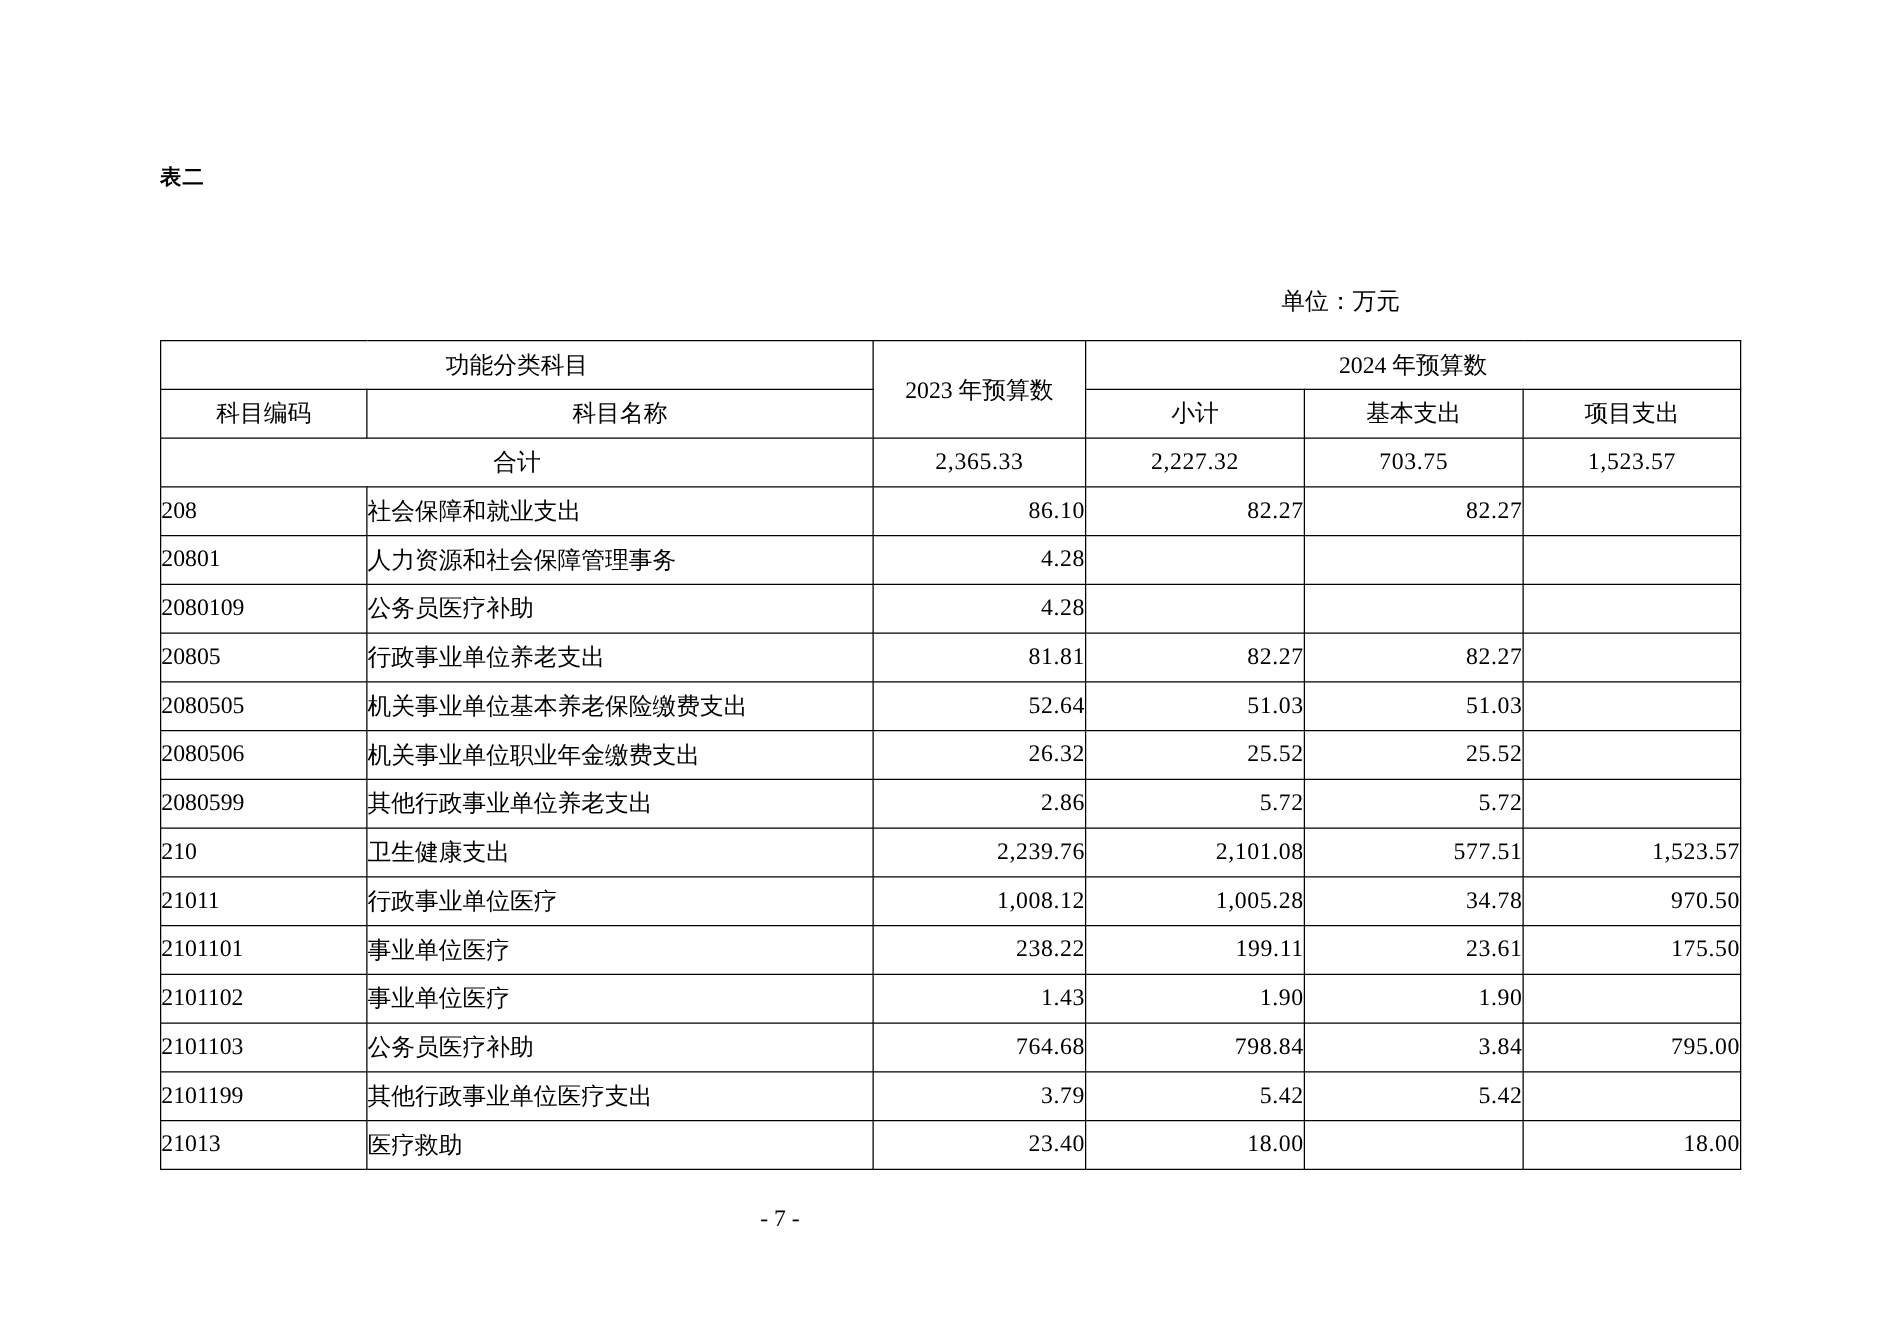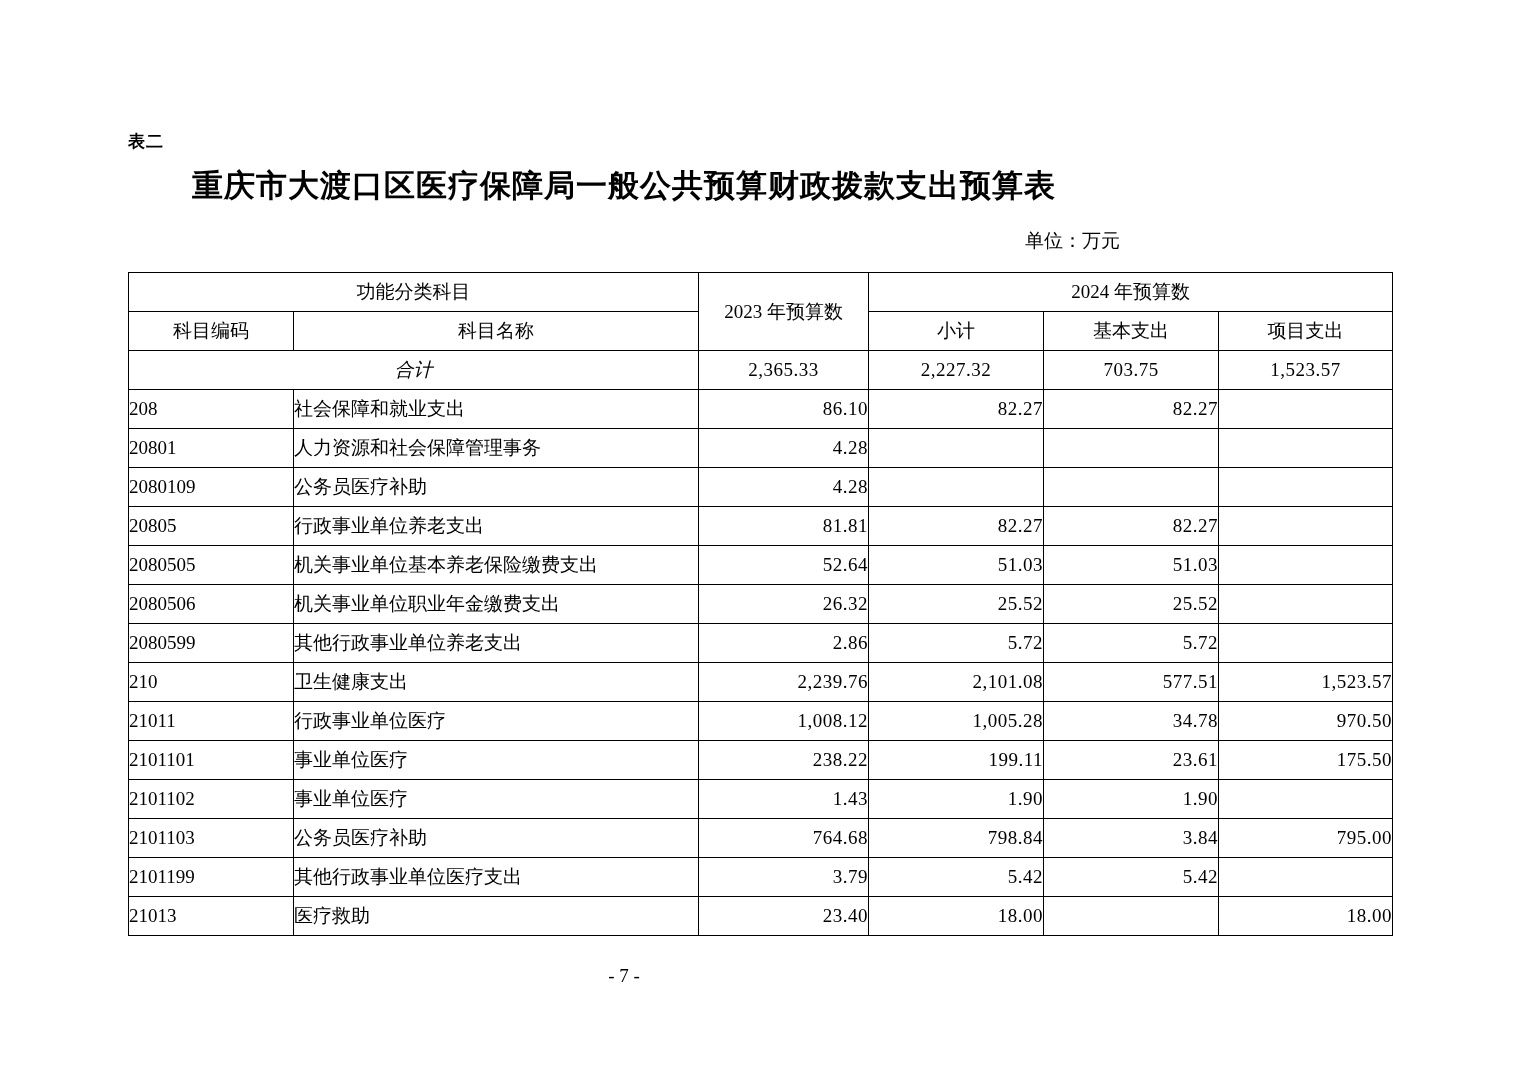--- a/index.html
+++ b/index.html
@@ -84,21 +84,20 @@
   .name {
     vertical-align: middle;
     padding-left: 10px;
   }
   .total-row td {
     text-align: center;
   }
   .total-label {
     text-align: center;
     vertical-align: middle;
-    font-style: italic;
   }
   .lvl1 { padding-left: 4px; }
   .lvl2 { padding-left: 18px; }
   .lvl3 { padding-left: 32px; }
   .nm1 { padding-left: 10px; }
   .nm2 { padding-left: 26px; }
   .nm3 { padding-left: 42px; }
   .page-number {
     position: absolute;
     left: 0;
@@ -115,21 +114,20 @@
   col.c-basic { width: 175px; }
   col.c-proj { width: 174px; }
 </style>
 </head>
 <body>
 
 <div class="page">
 
   <div class="table-label">表二</div>
 
-  <div class="doc-title">重庆市大渡口区医疗保障局一般公共预算财政拨款支出预算表</div>
 
   <div class="unit-note">单位：万元</div>
 
   <table class="budget">
     <colgroup>
       <col class="c-code">
       <col class="c-name">
       <col class="c-y2023">
       <col class="c-sub">
       <col class="c-basic">

